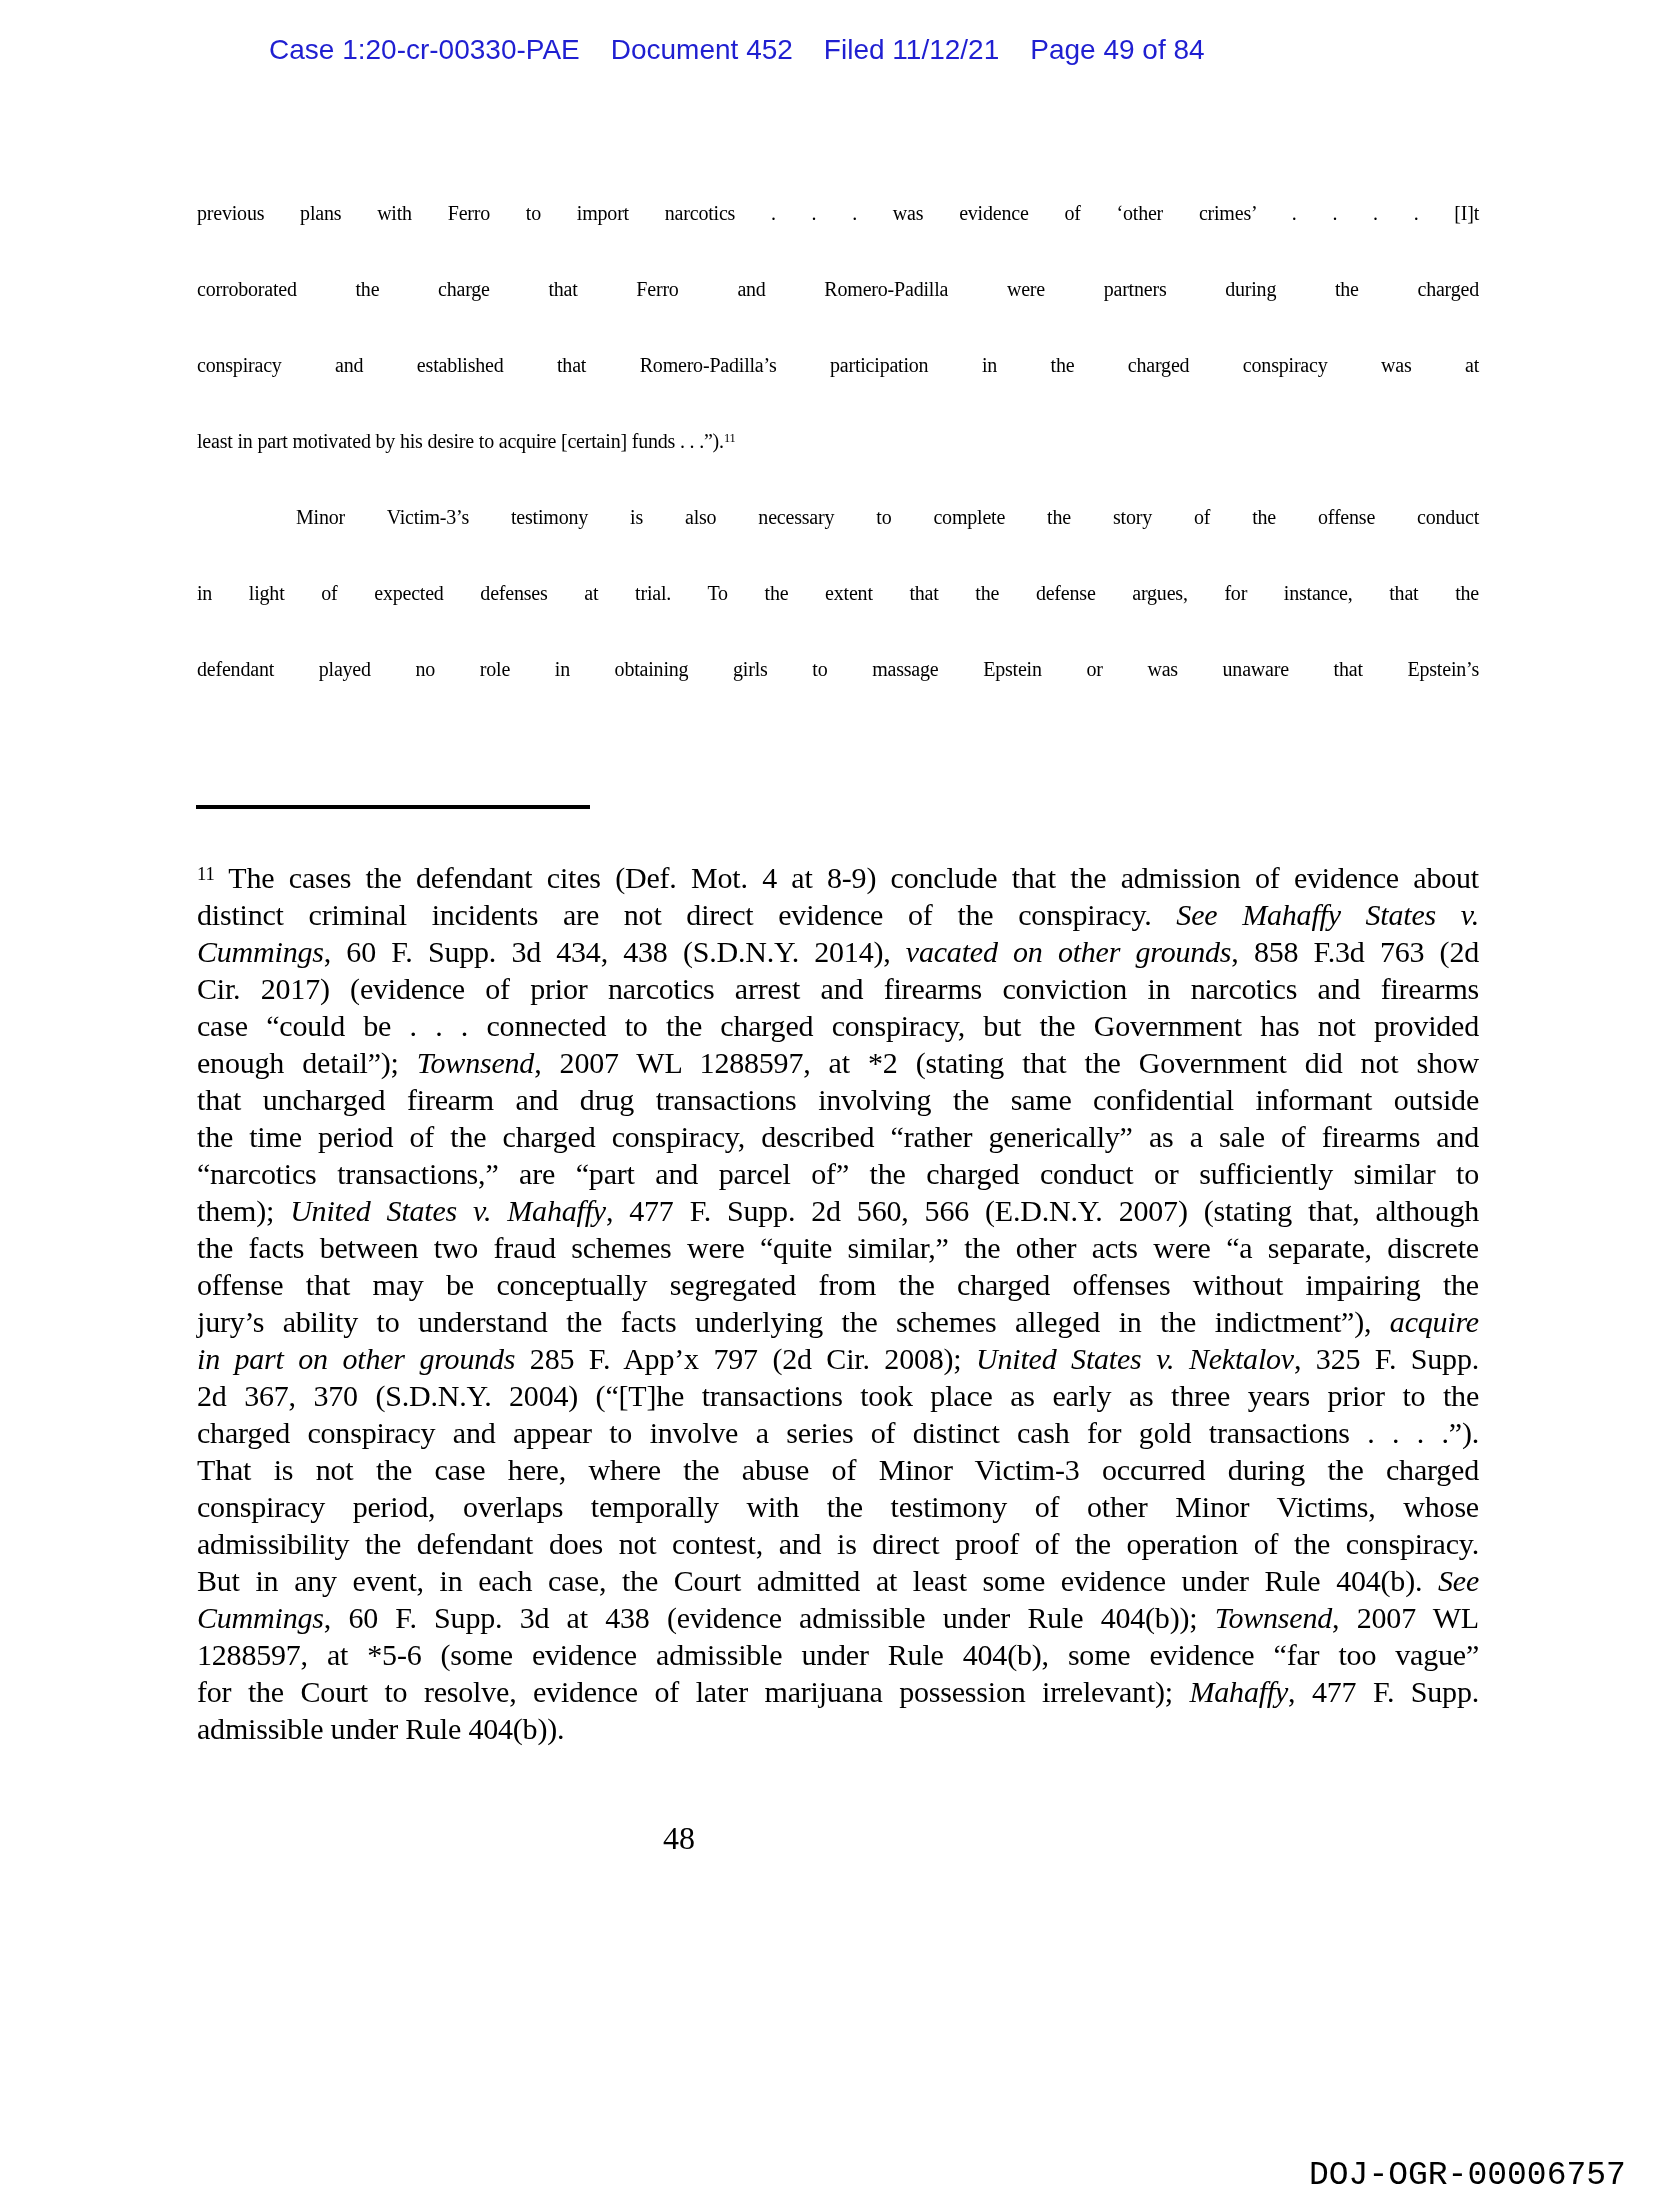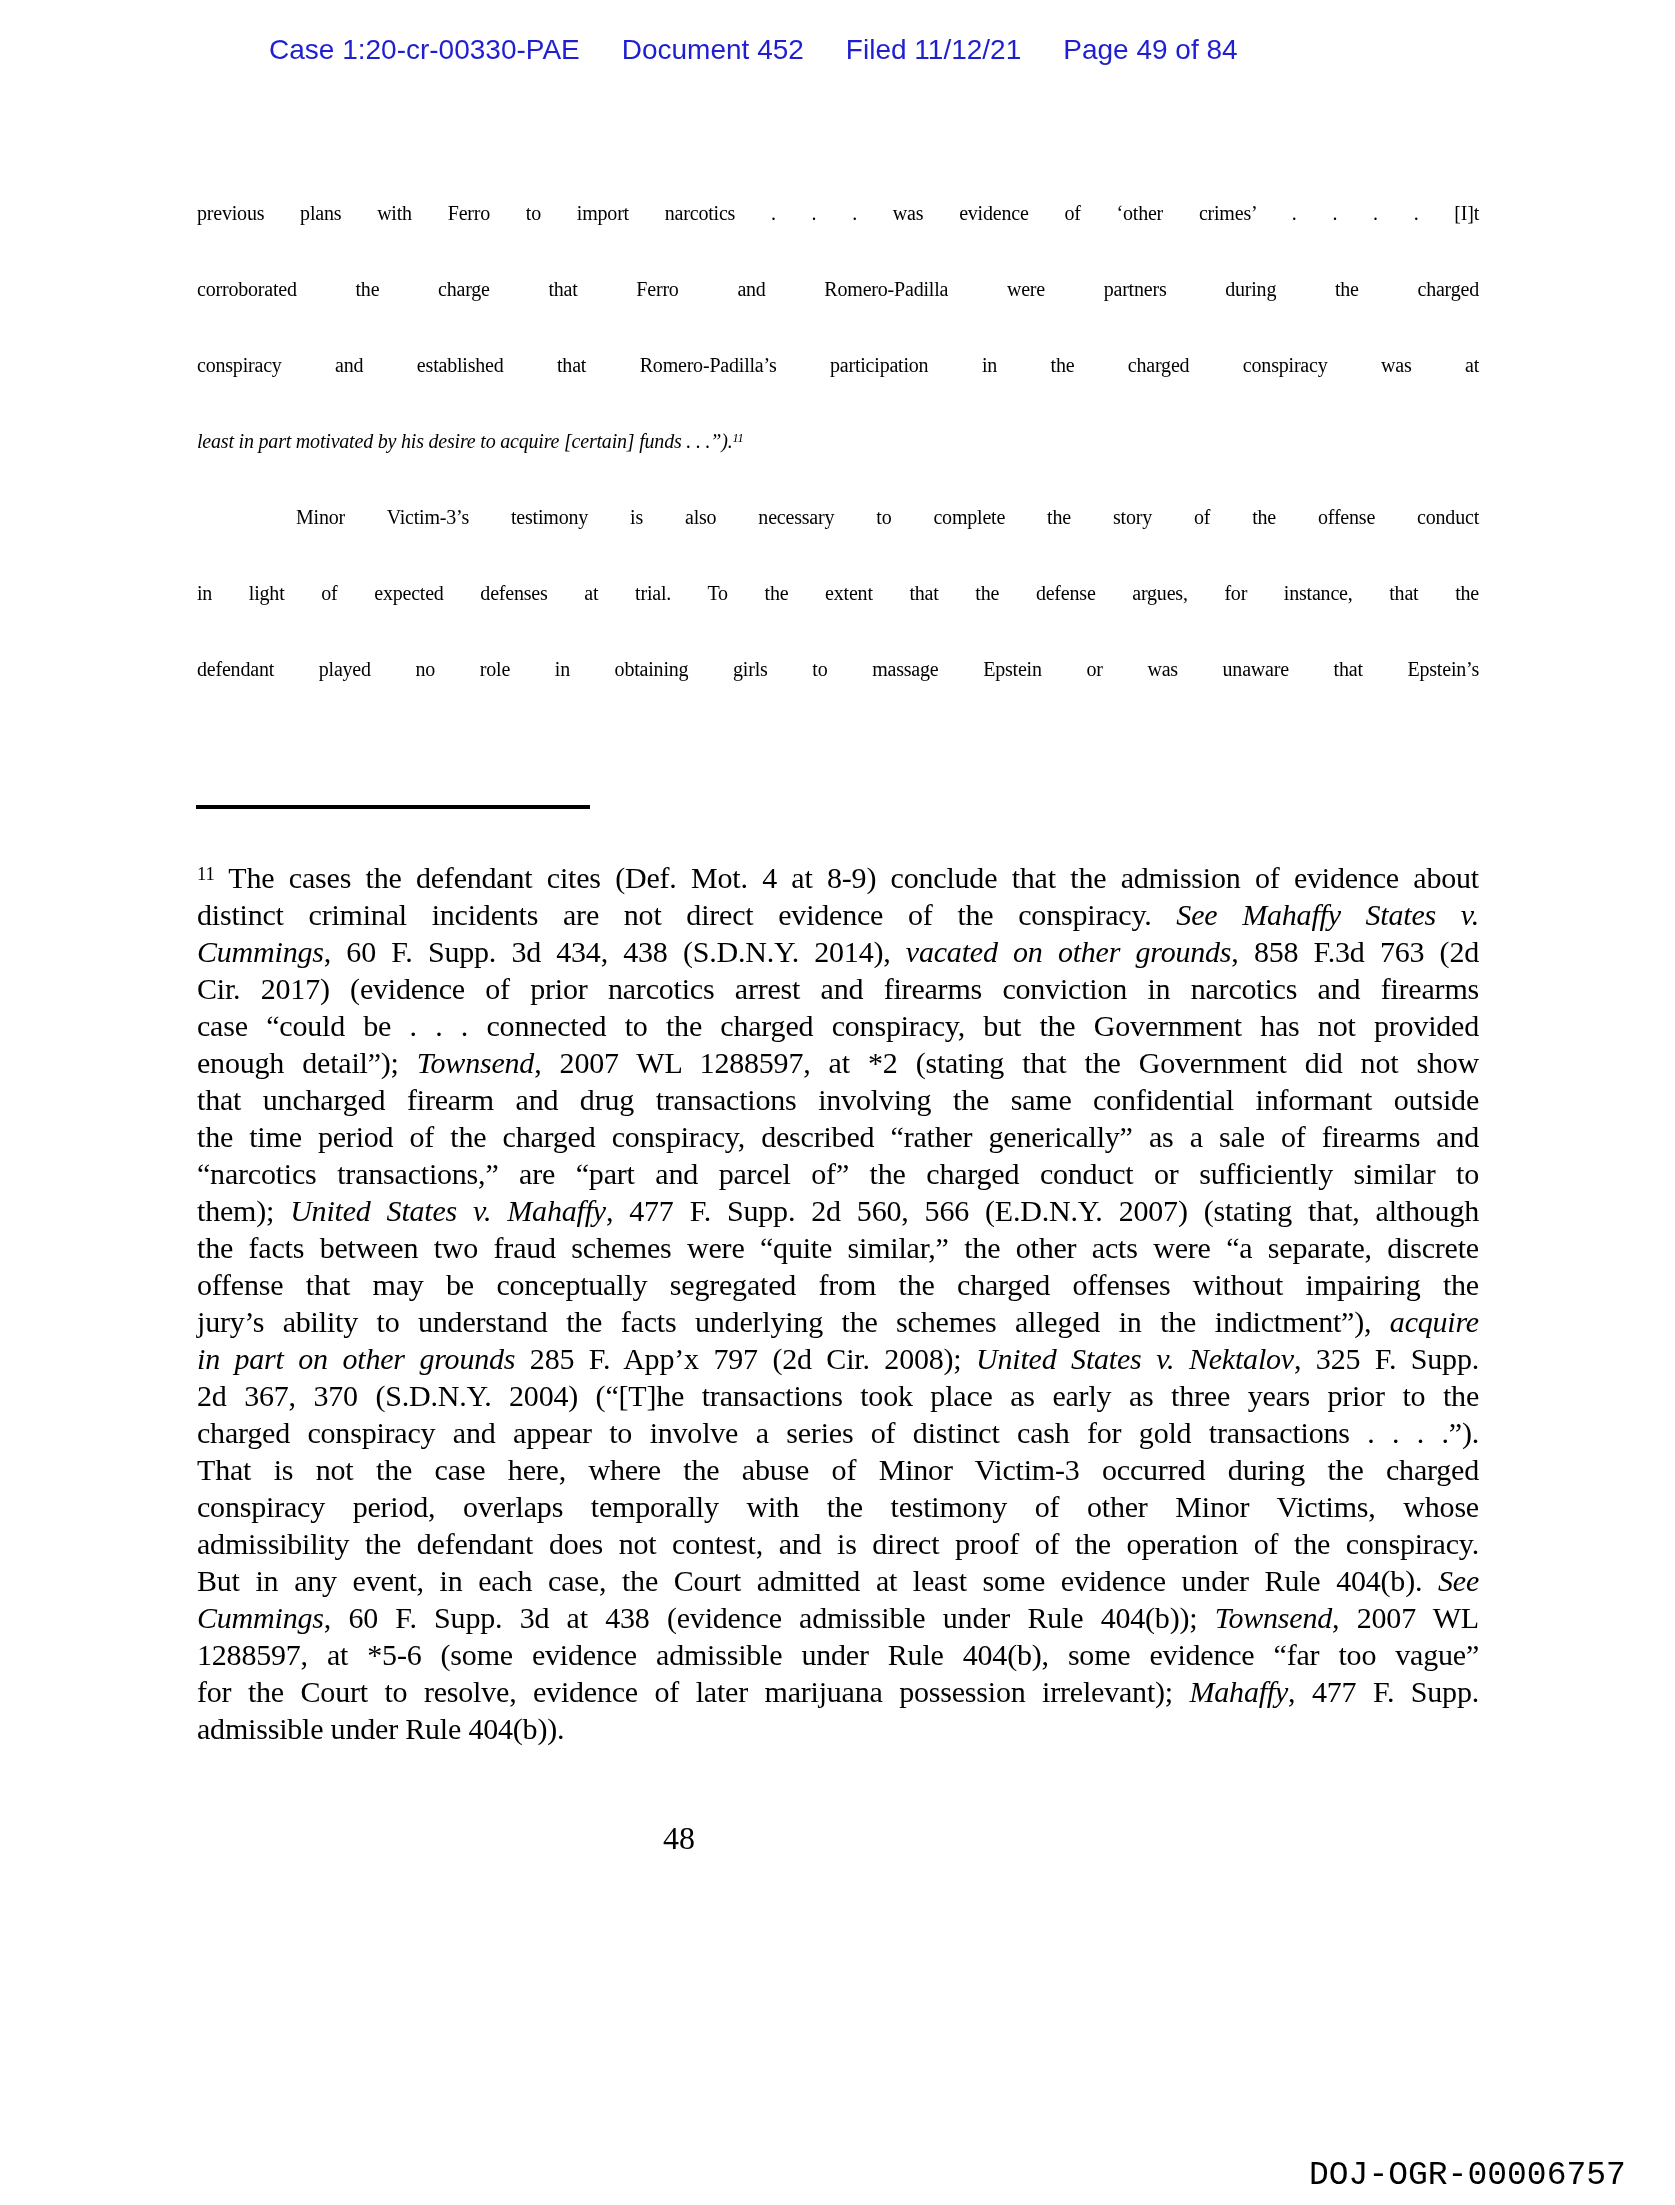--- a/index.html
+++ b/index.html
@@ -11,42 +11,42 @@
     background: #ffffff;
     font-family: "Liberation Serif", serif;
     color: #000000;
     overflow: hidden;
   }
   .case-header {
     position: absolute;
     left: 269px;
     top: 34px;
     display: flex;
-    gap: 42px;
+    gap: 31px;
     font-family: "Liberation Sans", sans-serif;
     font-size: 28px;
     color: var(--header-blue, #1f1fd1);
     white-space: nowrap;
   }
   .body-text {
     position: absolute;
     left: 197px;
     top: 175px;
     width: 1282px;
   }
   .bline {
     font-size: 20px;
     line-height: 76px;
     height: 76px;
     letter-spacing: -0.2px;
     text-align: justify;
     text-align-last: justify;
     white-space: normal;
   }
-  .bline.last { text-align-last: left; font-style: italic; }
+  .bline.last { text-align-last: left; }
   .bline.indent { text-indent: 99px; }
   .footnote-separator {
     position: absolute;
     left: 196px;
     top: 805px;
     width: 394px;
     height: 4px;
     background: #000000;
   }
   .footnote-text {

